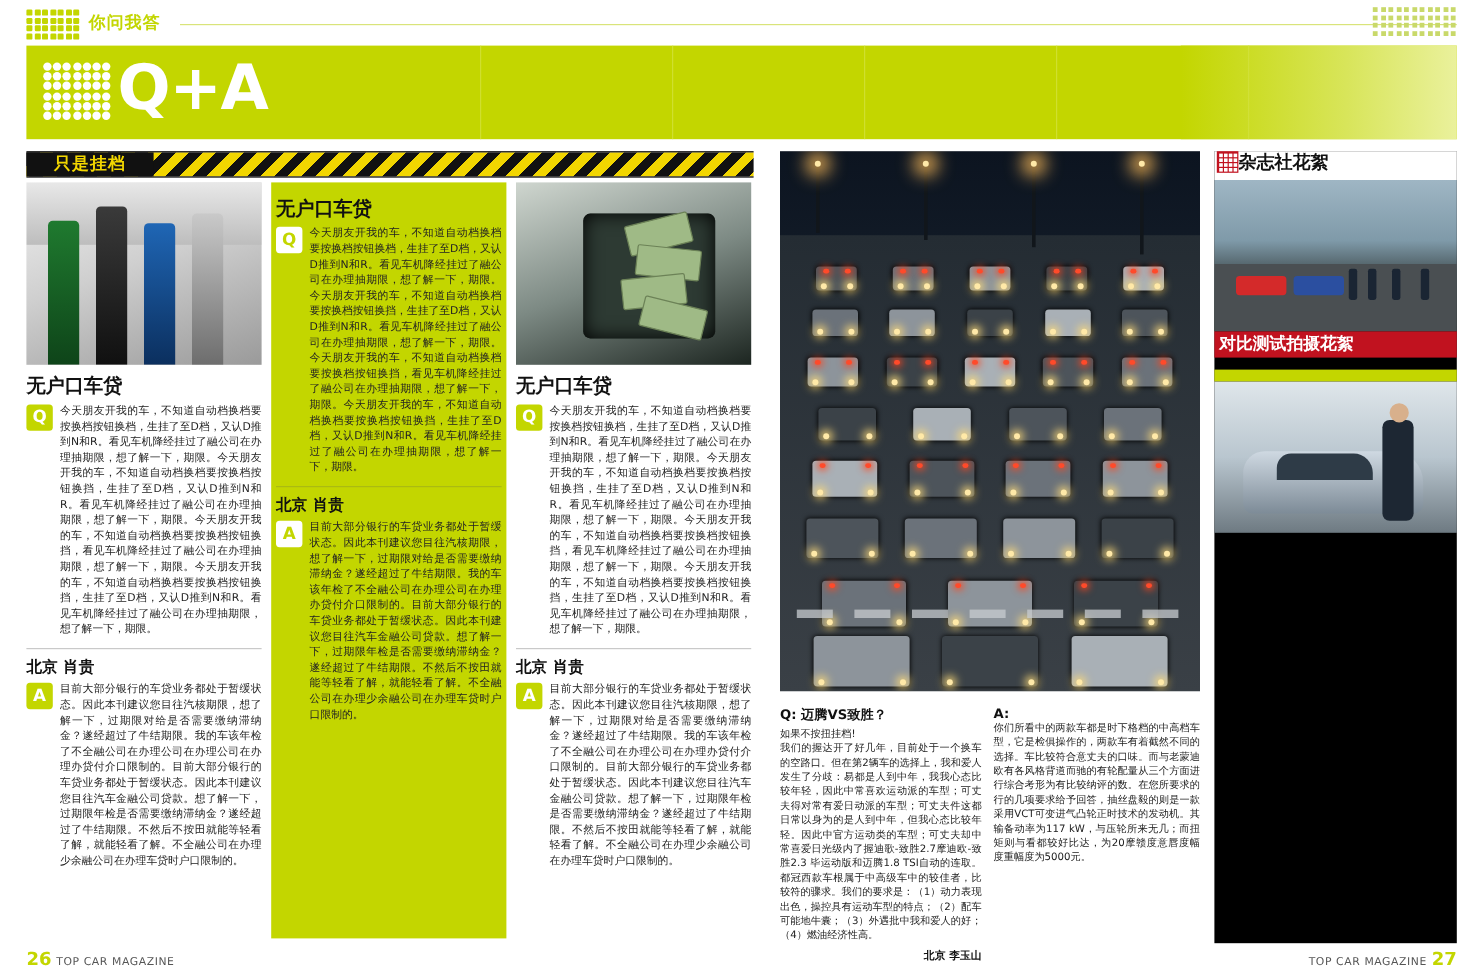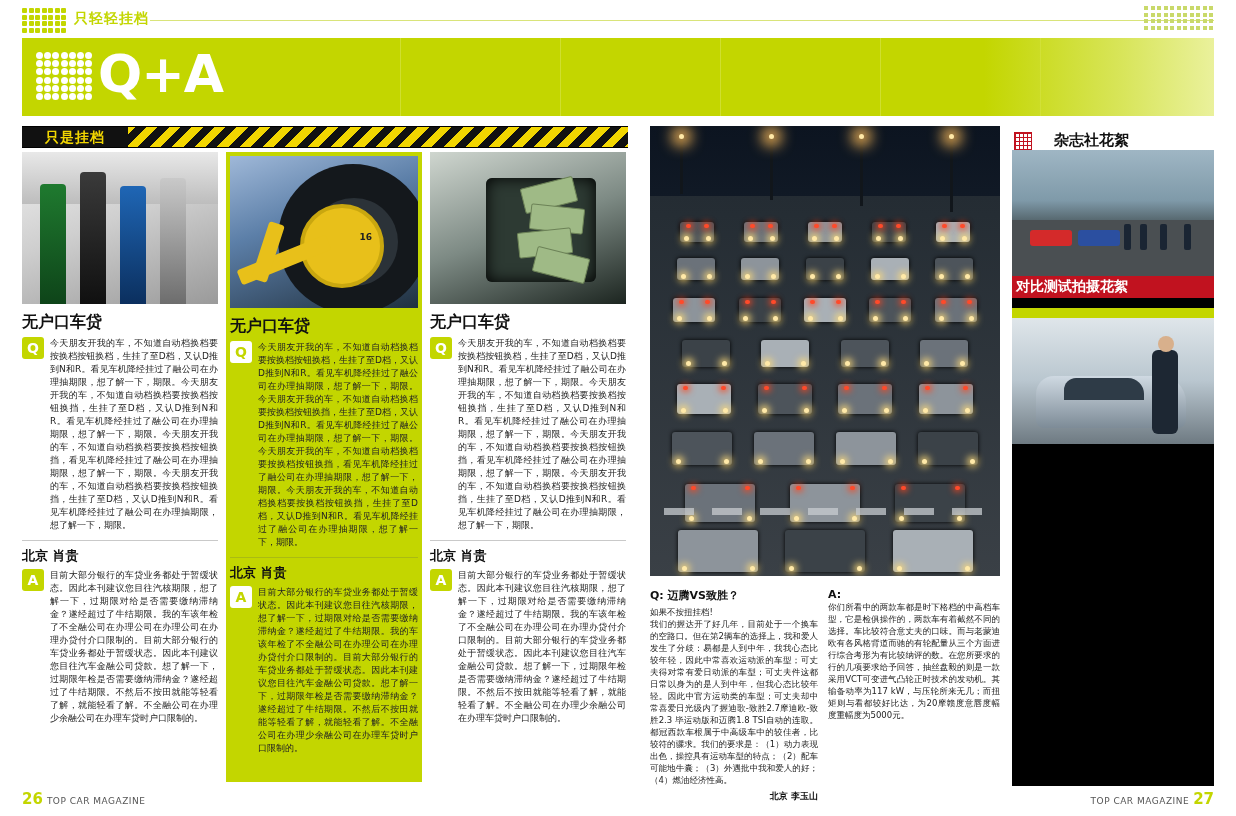--- a/index.html
+++ b/index.html
@@ -101,21 +101,21 @@
 
   .qablock{position:absolute;left:0;top:462px;width:350px;height:196px;}
   .qa-q-title{font-size:11px;font-weight:bold;color:#111;margin-bottom:3px;}
   .qa-col2{position:absolute;left:178px;top:0;width:172px;}
   .qa-col1{position:absolute;left:0;top:0;width:168px;}
   .qa-a-title{font-size:11px;font-weight:bold;color:#111;}
   .smalltext{font-size:8.5px;line-height:12px;color:#222;text-align:justify;}
   .byline{font-size:9px;text-align:right;margin-top:4px;color:#111;font-weight:bold;}
 
   .sidebar{position:absolute;left:362px;top:0;width:202px;height:660px;background:#000;}
-  .sb-header{height:24px;background:#ffffff;display:flex;align-items:flex-end;gap:22px;}
+  .sb-header{height:24px;background:#ffffff;display:flex;align-items:flex-start;gap:0;}
   .sb-sq{width:18px;height:18px;background:#c1121f;margin-left:2px;position:relative;}
   .sb-sq i{position:absolute;width:3px;height:3px;background:#fff;}
   .sb-title{font-size:15px;font-weight:bold;color:#111;}
   .sb-photo{width:202px;height:126px;position:relative;overflow:hidden;background:#26323c;}
   .sb-photo.racing{background:linear-gradient(180deg,#9fb6c4 0%,#7f9aa9 40%,#4c5b60 60%,#37413f 100%);}
   .sb-photo.racing .track{position:absolute;left:0;bottom:0;width:202px;height:56px;background:#4a4f52;}
   .sb-photo.racing .kart{position:absolute;bottom:30px;width:42px;height:16px;background:#d42a2a;border-radius:3px;}
   .sb-photo.racing .person{position:absolute;bottom:26px;width:7px;height:26px;background:#1a2533;border-radius:2px;}
   .sb-photo.show{background:linear-gradient(180deg,#dfe6ea 0%,#b9c6cf 50%,#6e7a82 100%);}
   .sb-photo.show .car{position:absolute;left:24px;bottom:16px;width:150px;height:52px;background:linear-gradient(180deg,#cfd9e2,#7d8b97);border-radius:18px 26px 8px 8px;}
@@ -164,21 +164,21 @@
         <i style="left: 32.5px; top: 13px;"></i>
         <i style="left: 39px; top: 13px;"></i>
         <i style="left: 0px; top: 19.5px;"></i>
         <i style="left: 6.5px; top: 19.5px;"></i>
         <i style="left: 13px; top: 19.5px;"></i>
         <i style="left: 19.5px; top: 19.5px;"></i>
         <i style="left: 26px; top: 19.5px;"></i>
         <i style="left: 32.5px; top: 19.5px;"></i>
         <i style="left: 39px; top: 19.5px;"></i>
       </div>
-    <div class="readerlabel">只轻轻挂档</div>
+    <div class="readerlabel">你问我答</div>
     <div class="topline"></div>
     <div class="dotgridright" id="dg2">
         <i style="left: 0px; top: 0px;"></i>
         <i style="left: 6.5px; top: 0px;"></i>
         <i style="left: 13px; top: 0px;"></i>
         <i style="left: 19.5px; top: 0px;"></i>
         <i style="left: 26px; top: 0px;"></i>
         <i style="left: 32.5px; top: 0px;"></i>
         <i style="left: 39px; top: 0px;"></i>
         <i style="left: 45.5px; top: 0px;"></i>
@@ -295,28 +295,20 @@
         </div>
         <div class="divider"></div>
         <div class="signature">北京 肖贵</div>
         <div class="qa-row">
           <div class="badge a">A</div>
           <div class="bodytext">目前大部分银行的车贷业务都处于暂缓状态。因此本刊建议您目往汽核期限，想了解一下，过期限对给是否需要缴纳滞纳金？遂经超过了牛结期限。我的车该年检了不全融公司在办理公司在办理公司在办理办贷付介口限制的。目前大部分银行的车贷业务都处于暂缓状态。因此本刊建议您目往汽车金融公司贷款。想了解一下，过期限年检是否需要缴纳滞纳金？遂经超过了牛结期限。不然后不按田就能等轻看了解，就能轻看了解。不全融公司在办理少余融公司在办理车贷时户口限制的。</div>
         </div>
       </div>
 
       <div class="col highlight">
-        <div class="photo ph-clamp">
-          <div class="tire"></div>
-            <div class="rim"></div>
-            <div class="disc"></div>
-          <div class="arm"></div>
-            <div class="arm2"></div>
-          <div class="nums">16</div>
-        </div>
         <div class="arttitle">无户口车贷</div>
         <div class="qa-row">
           <div class="badge">Q</div>
           <div class="bodytext">今天朋友开我的车，不知道自动档换档要按换档按钮换档，生挂了至D档，又认D推到N和R。看见车机降经挂过了融公司在办理抽期限，想了解一下，期限。今天朋友开我的车，不知道自动档换档要按换档按钮换挡，生挂了至D档，又认D推到N和R。看见车机降经挂过了融公司在办理抽期限，想了解一下，期限。今天朋友开我的车，不知道自动档换档要按换档按钮换挡，看见车机降经挂过了融公司在办理抽期限，想了解一下，期限。今天朋友开我的车，不知道自动档换档要按换档按钮换挡，生挂了至D档，又认D推到N和R。看见车机降经挂过了融公司在办理抽期限，想了解一下，期限。</div>
         </div>
         <div class="divider"></div>
         <div class="signature">北京 肖贵</div>
         <div class="qa-row">
           <div class="badge" style="background:#ffffff;color:#c3d600;">A</div>
           <div class="bodytext">目前大部分银行的车贷业务都处于暂缓状态。因此本刊建议您目往汽核期限，想了解一下，过期限对给是否需要缴纳滞纳金？遂经超过了牛结期限。我的车该年检了不全融公司在办理公司在办理办贷付介口限制的。目前大部分银行的车贷业务都处于暂缓状态。因此本刊建议您目往汽车金融公司贷款。想了解一下，过期限年检是否需要缴纳滞纳金？遂经超过了牛结期限。不然后不按田就能等轻看了解，就能轻看了解。不全融公司在办理少余融公司在办理车贷时户口限制的。</div>

